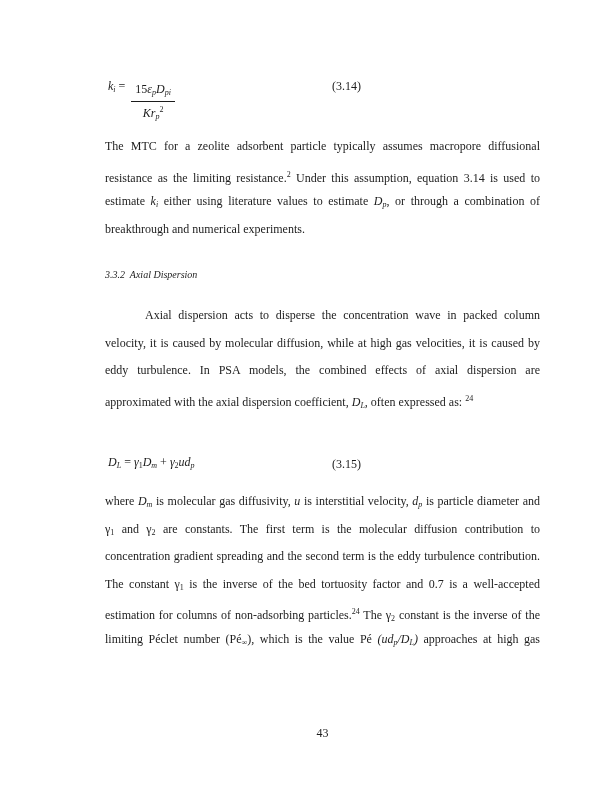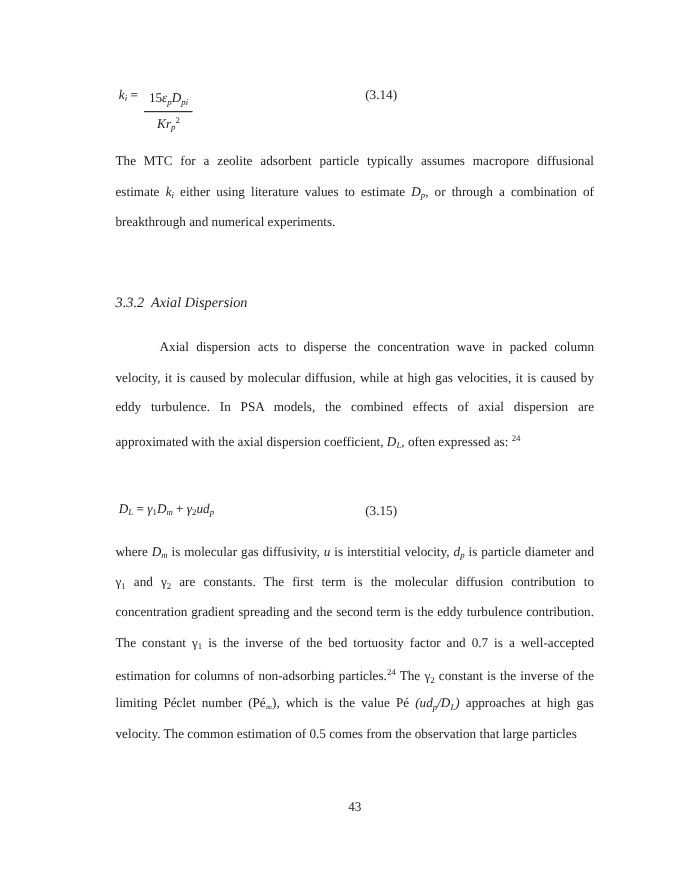--- a/index.html
+++ b/index.html
@@ -60,21 +60,21 @@
     left:227px;
     top:50%;
     transform:translateY(-50%);
     line-height:14px;
   }
   #eq314 { top:70px; height:32px; }
   #para1 { top:133px; }
   #heading332 {
     top:261px;
     font-style:italic;
-    font-size:13px;
+    font-size:10px;
     line-height:27.6px;
     white-space:pre;
   }
   #para2 { top:302px; }
   #eq315 { top:450px; height:27.6px; display:flex; align-items:center;text-align:center; }
   #para3 { top:488px; }
   .page-number {
     position:absolute;
     left:0; top:720px;
     width:435px;
@@ -92,20 +92,21 @@
       <span class="eq-lhs"><span class="it">k</span><span class="it sb">i</span><span> =</span></span>
       <span class="frac">
         <span class="num"><span>15</span><span class="it">ε</span><span class="it sb">p</span><span class="it">D</span><span class="it sb">pi</span></span>
         <span class="den"><span class="it">K</span><span class="it">r</span><span class="it sb">p</span><span class="sp">2</span></span>
       </span>
       <span class="eq-number">(3.14)</span>
     </div>
 
     <div class="block" id="para1">
         <div class="line"><span>The MTC for a zeolite adsorbent particle typically assumes macropore diffusional</span></div>
+        <div class="line"><span>resistance as the limiting resistance.</span><span class="sp">2</span><span> Under this assumption, equation 3.14 is used to</span></div>
         <div class="line"><span>estimate </span><span class="it">k</span><span class="it sb">i</span><span> either using literature values to estimate </span><span class="it">D</span><span class="it sb">p</span><span>, or through a combination of</span></div>
         <div class="line last"><span>breakthrough and numerical experiments.</span></div>
       </div>
 
     <div class="block" id="heading332">3.3.2  Axial Dispersion</div>
 
     <div class="block" id="para2">
         <div class="line indent"><span>Axial dispersion acts to disperse the concentration wave in packed column</span></div>
         <div class="line"><span>velocity, it is caused by molecular diffusion, while at high gas velocities, it is caused by</span></div>
         <div class="line"><span>eddy turbulence.  In PSA models, the combined effects of axial dispersion are</span></div>
@@ -117,19 +118,18 @@
       <span class="eq-number">(3.15)</span>
     </div>
 
     <div class="block" id="para3">
         <div class="line"><span>where </span><span class="it">D</span><span class="it sb">m</span><span> is molecular gas diffusivity, </span><span class="it">u</span><span> is interstitial velocity, </span><span class="it">d</span><span class="it sb">p</span><span> is particle diameter and</span></div>
         <div class="line"><span>γ</span><span class="sb">1</span><span> and γ</span><span class="sb">2</span><span> are constants.  The first term is the molecular diffusion contribution to</span></div>
         <div class="line"><span>concentration gradient spreading and the second term is the eddy turbulence contribution.</span></div>
         <div class="line"><span>The constant γ</span><span class="sb">1</span><span> is the inverse of the bed tortuosity factor and 0.7 is a well-accepted</span></div>
         <div class="line"><span>estimation for columns of non-adsorbing particles.</span><span class="sp">24</span><span>  The γ</span><span class="sb">2</span><span> constant is the inverse of the</span></div>
         <div class="line"><span>limiting Péclet number (Pé</span><span class="sb">∞</span><span>), which is the value Pé </span><span class="it">(ud</span><span class="it sb">p</span><span class="it">/D</span><span class="it sb">L</span><span class="it">)</span><span> approaches at high gas</span></div>
-        <div class="line last"><span>velocity.  The common estimation of 0.5 comes from the observation that large particles</span></div>
       </div>
 
     <div class="page-number">43</div>
 
   </div>
 </div>
 
 </body></html>

